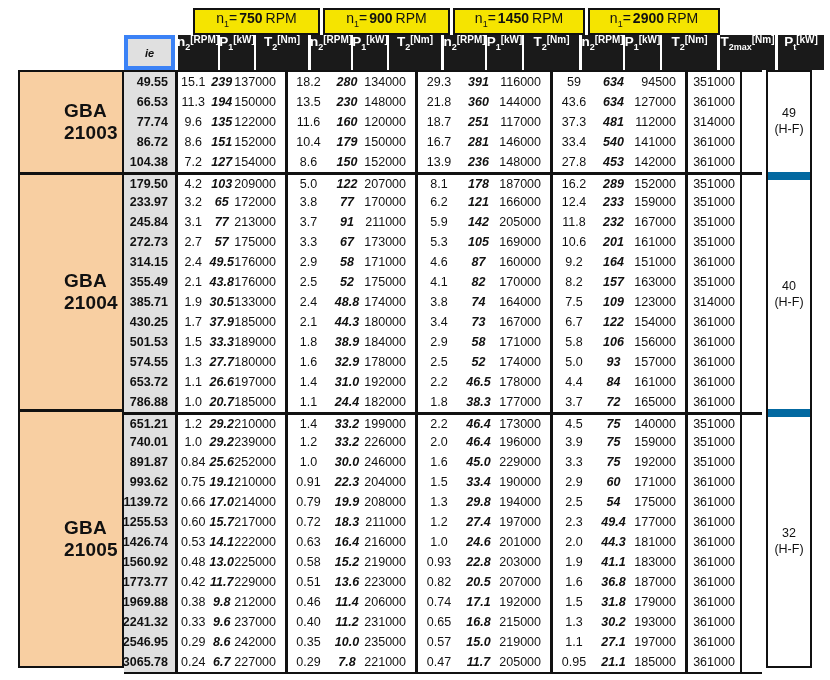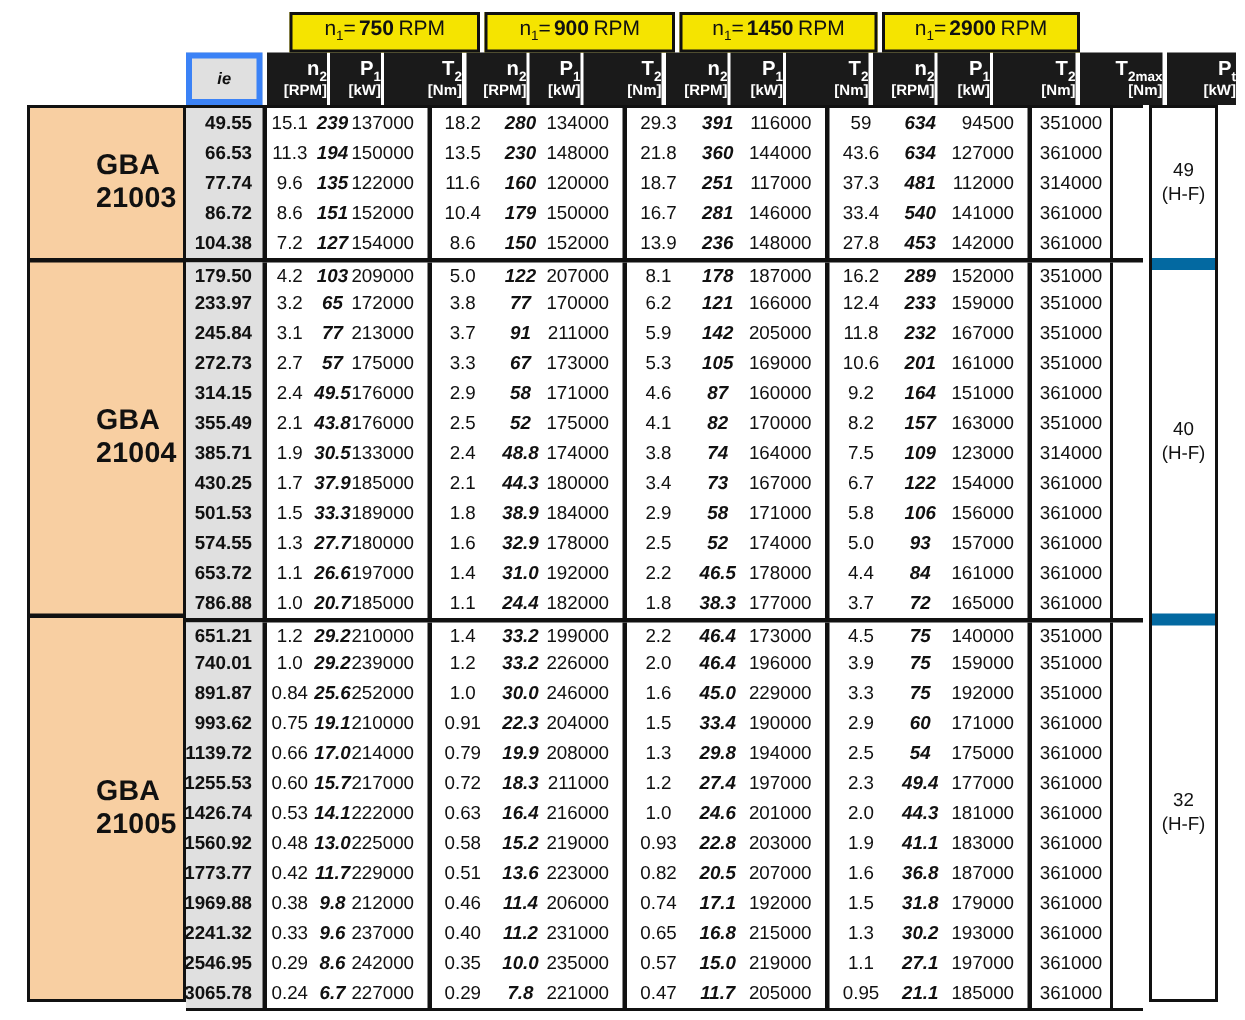--- a/index.html
+++ b/index.html
@@ -21,21 +21,21 @@
     font-size:14px;margin-right:3px;
   }
   .speed-box b{font-weight:700;margin:0 3px 0 2px;}
   .speed-box sub{font-size:9px;}
   .sw0{width:127px;} .sw1{width:127px;} .sw2{width:132px;} .sw3{width:132px;}
   
   .colhdr-row{position:absolute;left:124px;top:35px;height:35px;display:flex;}
   .hdr-box{
     box-sizing:border-box;height:35px;
     background:var(--hdrblack,#1a1a1a);color:#fff;
-    display:flex;flex-direction:column;align-items:flex-end;justify-content:center;
+    display:flex;align-items:flex-start;justify-content:center;
     line-height:1.05;
   }
   .hdr-box .sym{font-weight:700;font-size:13.5px;}
   .hdr-box .sym sub{font-size:9px;font-weight:700;}
   .hdr-box .unit{font-size:10px;font-weight:700;}
   .hdr-ie{
     box-sizing:border-box;width:51px;height:35px;margin-right:3px;
     background:var(--iegray,#e0e0e0);
     border:4px solid #3b82f6;
     display:flex;align-items:center;justify-content:center;

